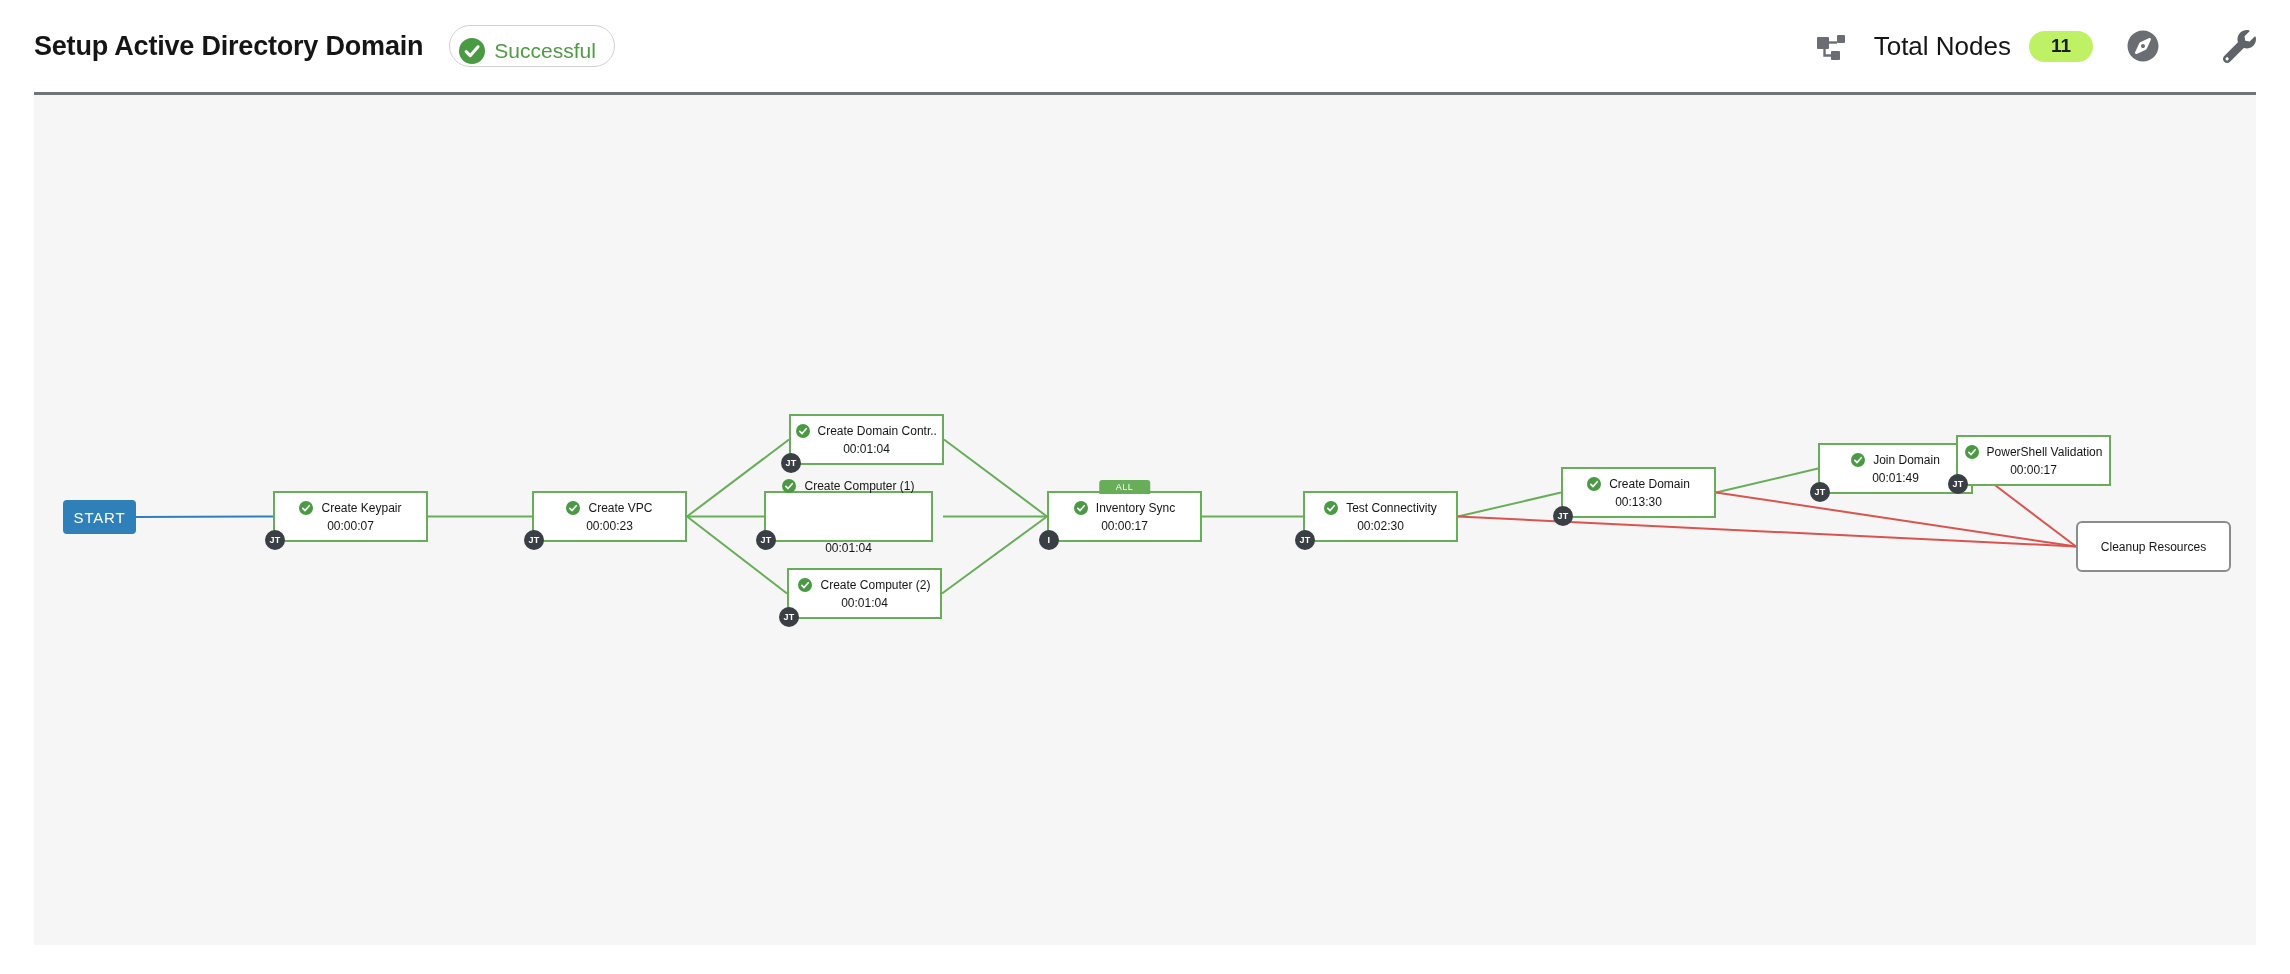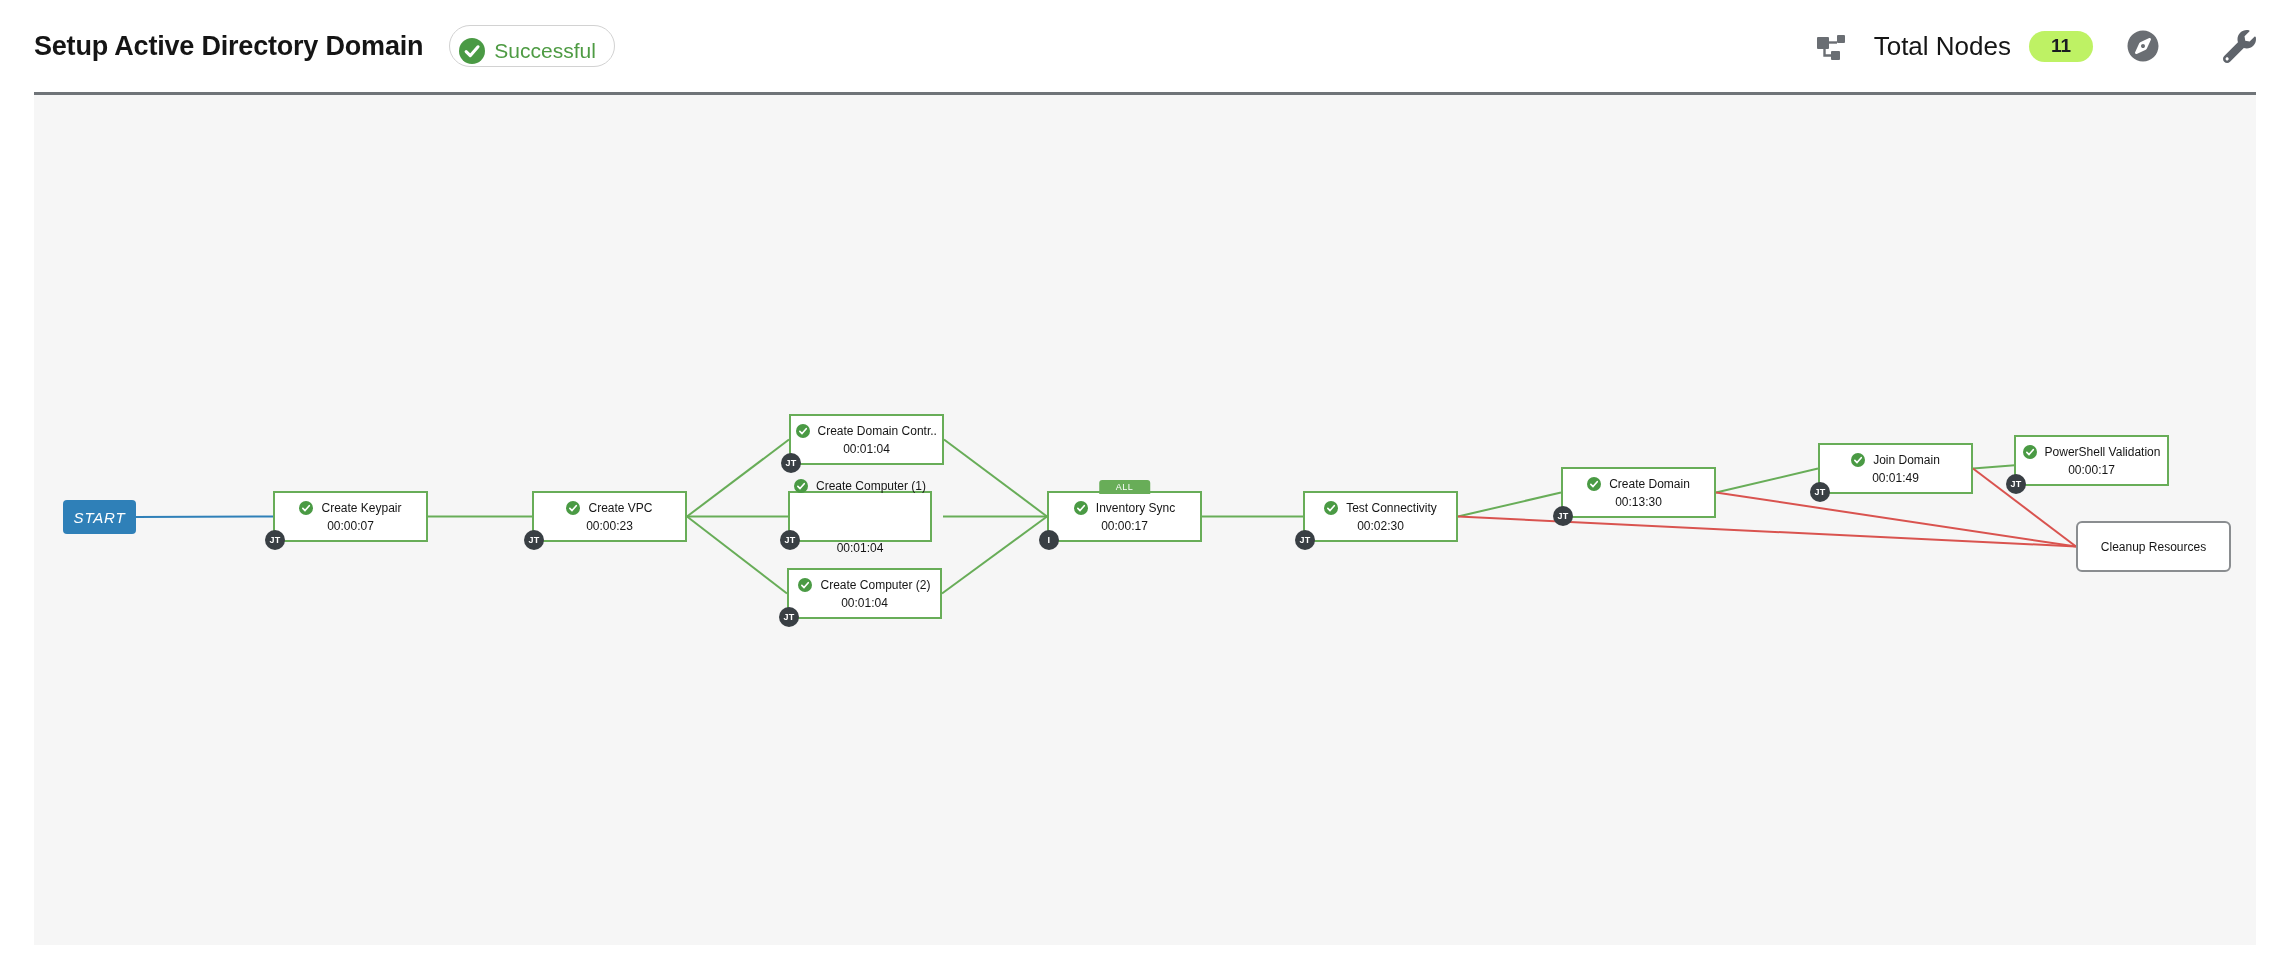--- a/index.html
+++ b/index.html
@@ -35,21 +35,21 @@
   .canvas { position: absolute; left: 34px; top: 95px; width: 2222px; height: 850px;
     background: var(--canvas-bg); }
   .edge-layer { position: absolute; left: 0; top: 0; }
   .edge { fill: none; stroke-width: 2px; }
   .edge-success { stroke: var(--edge-success); }
   .edge-failure { stroke: var(--edge-failure); }
   .edge-always-start { stroke: var(--edge-start); }
 
   .start-node { position: absolute; display: flex; align-items: center; justify-content: center;
     background: var(--start-node); color: #fff; border-radius: 4px;
-    font-size: 15px; letter-spacing: 0.8px; font-style: italic; }
+    font-size: 15px; letter-spacing: 0.8px; }
 
   .wf-node { position: absolute; background: #ffffff; border: 2px solid var(--edge-success);
     display: flex; flex-direction: column; align-items: center; justify-content: center;
     gap: 4px; cursor: pointer; }
   .wf-node.not-run { border: 2px solid var(--unreached-border); }
   .node-row { display: flex; align-items: center; gap: 8px; max-width: 142px; }
   .node-check { width: 14px; height: 14px; flex: none; }
   .node-label { font-size: 12px; white-space: nowrap; overflow: hidden; }
   .node-elapsed { font-size: 12px; }
   .type-badge { position: absolute; left: -10px; bottom: -10px; width: 20px; height: 20px;
@@ -154,21 +154,21 @@
           <div class="node-row">
             <svg class="node-check" viewBox="0 0 16 16">
               <circle cx="8" cy="8" r="8" fill="#4a9a44"></circle>
               <path d="M4.4 8.4 L6.9 10.9 L11.7 5.4" stroke="#fff" stroke-width="1.9" fill="none" stroke-linecap="round" stroke-linejoin="round"></path>
             </svg>
             <span class="node-label">Create Domain Contr...</span>
           </div>
           <div class="node-elapsed">00:01:04</div>
           <span class="type-badge">JT</span>
         </div>
-        <div class="wf-node" style="left: 754px; top: 396px; width: 144px; height: 51px; gap: 48px;">
+        <div class="wf-node" style="left: 730px; top: 396px; width: 169px; height: 51px; gap: 48px;">
           <div class="node-row">
             <svg class="node-check" viewBox="0 0 16 16">
               <circle cx="8" cy="8" r="8" fill="#4a9a44"></circle>
               <path d="M4.4 8.4 L6.9 10.9 L11.7 5.4" stroke="#fff" stroke-width="1.9" fill="none" stroke-linecap="round" stroke-linejoin="round"></path>
             </svg>
             <span class="node-label">Create Computer (1)</span>
           </div>
           <div class="node-elapsed">00:01:04</div>
           <span class="type-badge">JT</span>
         </div>
@@ -221,21 +221,21 @@
           <div class="node-row">
             <svg class="node-check" viewBox="0 0 16 16">
               <circle cx="8" cy="8" r="8" fill="#4a9a44"></circle>
               <path d="M4.4 8.4 L6.9 10.9 L11.7 5.4" stroke="#fff" stroke-width="1.9" fill="none" stroke-linecap="round" stroke-linejoin="round"></path>
             </svg>
             <span class="node-label">Join Domain</span>
           </div>
           <div class="node-elapsed">00:01:49</div>
           <span class="type-badge">JT</span>
         </div>
-        <div class="wf-node" style="left: 1980px; top: 340px; width: 155px; height: 51px;">
+        <div class="wf-node" style="left: 1922px; top: 340px; width: 155px; height: 51px;">
           <div class="node-row">
             <svg class="node-check" viewBox="0 0 16 16">
               <circle cx="8" cy="8" r="8" fill="#4a9a44"></circle>
               <path d="M4.4 8.4 L6.9 10.9 L11.7 5.4" stroke="#fff" stroke-width="1.9" fill="none" stroke-linecap="round" stroke-linejoin="round"></path>
             </svg>
             <span class="node-label">PowerShell Validation</span>
           </div>
           <div class="node-elapsed">00:00:17</div>
           <span class="type-badge">JT</span>
         </div>

